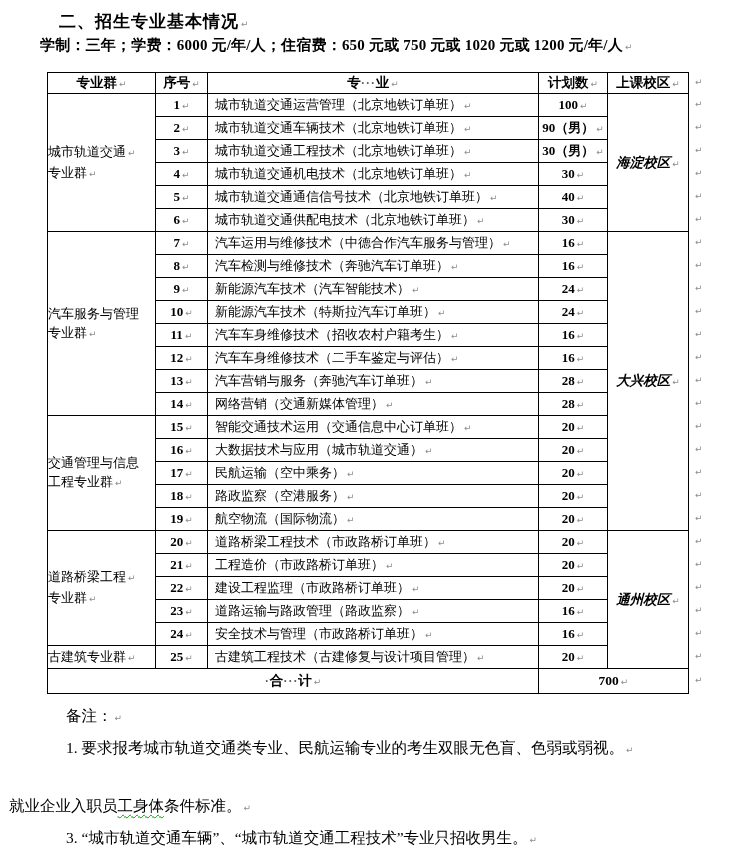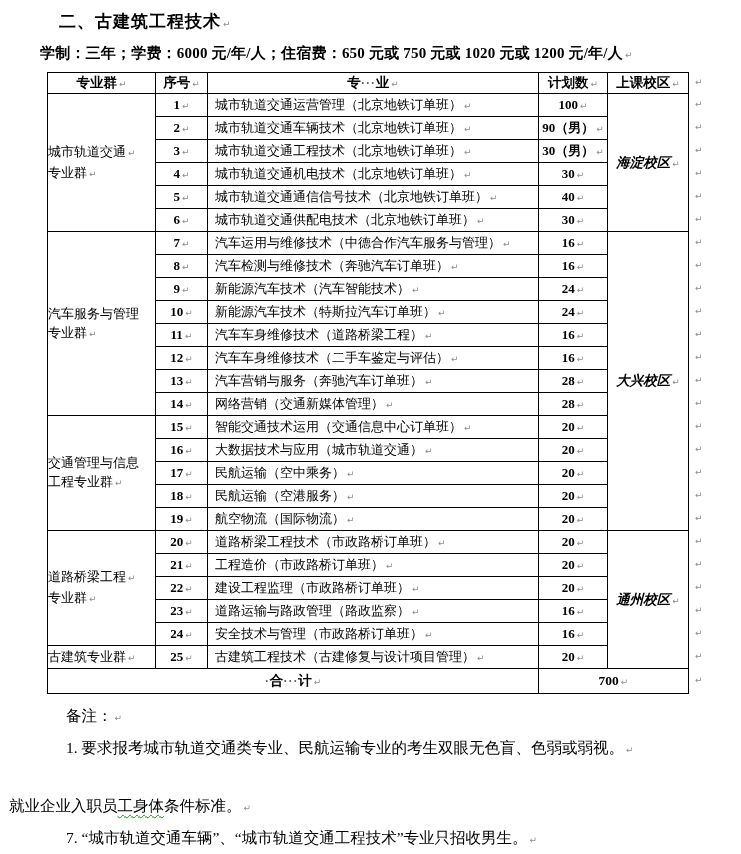--- a/index.html
+++ b/index.html
@@ -5,21 +5,21 @@
   html,body{margin:0;padding:0;background:#fff;}
   .page{
     position:relative;width:741px;height:854px;background:#ffffff;
     font-family:"Liberation Serif","DejaVu Serif",serif;color:#000;overflow:hidden;
   }
   .doc-title{
     position:absolute;left:59px;top:10px;margin:0;
     font-size:17px;font-weight:bold;letter-spacing:1px;white-space:nowrap;
   }
   .fee-line{
-    position:absolute;left:40px;top:44px;
+    position:absolute;left:40px;top:36px;
     font-size:15px;font-weight:bold;white-space:nowrap;letter-spacing:0.2px;
   }
   .table-wrap{position:absolute;left:47px;top:72px;width:680px;}
   table.doc-table{border-collapse:collapse;table-layout:fixed;width:641px;padding-left:48px;}
   .doc-table th,.doc-table td{border:1px solid #000;padding:0;overflow:hidden;}
   .doc-table th{height:20px;font-size:13.5px;font-weight:bold;text-align:center;}
   .doc-table td{height:22px;font-size:13px;vertical-align:middle;}
   td.c-group{line-height:19px;}
   td.c-index,td.c-plan{text-align:center;font-weight:bold;}
   td.c-major{text-align:left;padding-left:7px;}
@@ -38,21 +38,21 @@
     text-decoration:underline;text-decoration-style:wavy;
     text-decoration-color:#00a000;text-decoration-thickness:1px;
     text-underline-offset:3px;text-decoration-skip-ink:none;
   }
 </style>
 </head>
 <body>
 
 <div class="page">
 
-  <h1 class="doc-title"><span>二、古建筑工程技术</span><span class="pmark">↵</span></h1>
+  <h1 class="doc-title"><span>二、招生专业基本情况</span><span class="pmark">↵</span></h1>
 
   <div class="fee-line"><span>学制：三年；学费：6000 元/年/人；住宿费：650 元或 750 元或 1020 元或 1200 元/年/人</span><span class="pmark">↵</span></div>
 
   <div class="table-wrap">
     <table class="doc-table">
       <colgroup>
         <col style="width:108px">
           <col style="width:52px">
           <col style="width:331px">
           <col style="width:69px">
@@ -121,21 +121,21 @@
             <td class="c-major"><span>新能源汽车技术（汽车智能技术）</span><span class="pmark">↵</span></td>
             <td class="c-plan"><span>24</span><span class="pmark">↵</span></td>
           </tr>
           <tr>
             <td class="c-index"><span>10</span><span class="pmark">↵</span></td>
             <td class="c-major"><span>新能源汽车技术（特斯拉汽车订单班）</span><span class="pmark">↵</span></td>
             <td class="c-plan"><span>24</span><span class="pmark">↵</span></td>
           </tr>
           <tr>
             <td class="c-index"><span>11</span><span class="pmark">↵</span></td>
-            <td class="c-major"><span>汽车车身维修技术（道路桥梁工程）</span><span class="pmark">↵</span></td>
+            <td class="c-major"><span>汽车车身维修技术（招收农村户籍考生）</span><span class="pmark">↵</span></td>
             <td class="c-plan"><span>16</span><span class="pmark">↵</span></td>
           </tr>
           <tr>
             <td class="c-index"><span>12</span><span class="pmark">↵</span></td>
             <td class="c-major"><span>汽车车身维修技术（二手车鉴定与评估）</span><span class="pmark">↵</span></td>
             <td class="c-plan"><span>16</span><span class="pmark">↵</span></td>
           </tr>
           <tr>
             <td class="c-index"><span>13</span><span class="pmark">↵</span></td>
             <td class="c-major"><span>汽车营销与服务（奔驰汽车订单班）</span><span class="pmark">↵</span></td>
@@ -160,21 +160,21 @@
             <td class="c-major"><span>大数据技术与应用（城市轨道交通）</span><span class="pmark">↵</span></td>
             <td class="c-plan"><span>20</span><span class="pmark">↵</span></td>
           </tr>
           <tr>
             <td class="c-index"><span>17</span><span class="pmark">↵</span></td>
             <td class="c-major"><span>民航运输（空中乘务）</span><span class="pmark">↵</span></td>
             <td class="c-plan"><span>20</span><span class="pmark">↵</span></td>
           </tr>
           <tr>
             <td class="c-index"><span>18</span><span class="pmark">↵</span></td>
-            <td class="c-major"><span>民航运输（空港服务）</span><span class="pmark">↵</span></td>
+            <td class="c-major"><span>路政监察（空港服务）</span><span class="pmark">↵</span></td>
             <td class="c-plan"><span>20</span><span class="pmark">↵</span></td>
           </tr>
           <tr>
             <td class="c-index"><span>19</span><span class="pmark">↵</span></td>
             <td class="c-major"><span>航空物流（国际物流）</span><span class="pmark">↵</span></td>
             <td class="c-plan"><span>20</span><span class="pmark">↵</span></td>
           </tr>
           <tr>
             <td class="c-group" rowspan="5">
               <span class="gline"><span>道路桥梁工程</span><span class="pmark">↵</span></span>
@@ -246,18 +246,18 @@
       <span class="pmark rowend" style="left: 646px; top: 555.5px;">↵</span>
       <span class="pmark rowend" style="left: 646px; top: 578.5px;">↵</span>
       <span class="pmark rowend" style="left: 646px; top: 602.5px;">↵</span>
     </div>
 
   <div class="notes">
     <div class="notes-label"><span>备注：</span><span class="pmark">↵</span></div>
     <div id="notes-items">
         <p><span>1. 要求报考城市轨道交通类专业、民航运输专业的考生双眼无色盲、色弱或弱视。</span><span class="pmark">↵</span></p>
         <p><br><span>就业企业入职员</span><span class="wavy">工身体</span><span>条件标准。</span><span class="pmark">↵</span></p>
-        <p><span>7. “城市轨道交通车辆”、“城市轨道交通工程技术”专业只招收男生。</span><span class="pmark">↵</span></p>
+        <p><span>3. “城市轨道交通车辆”、“城市轨道交通工程技术”专业只招收男生。</span><span class="pmark">↵</span></p>
         <p><span>4. 各专业计划中含 50%的计划</span><span class="wavy">数用于</span><span>招收农村户籍考生。</span><span class="pmark">↵</span></p>
       </div>
   </div>
 
 </div>
 
 </body></html>

